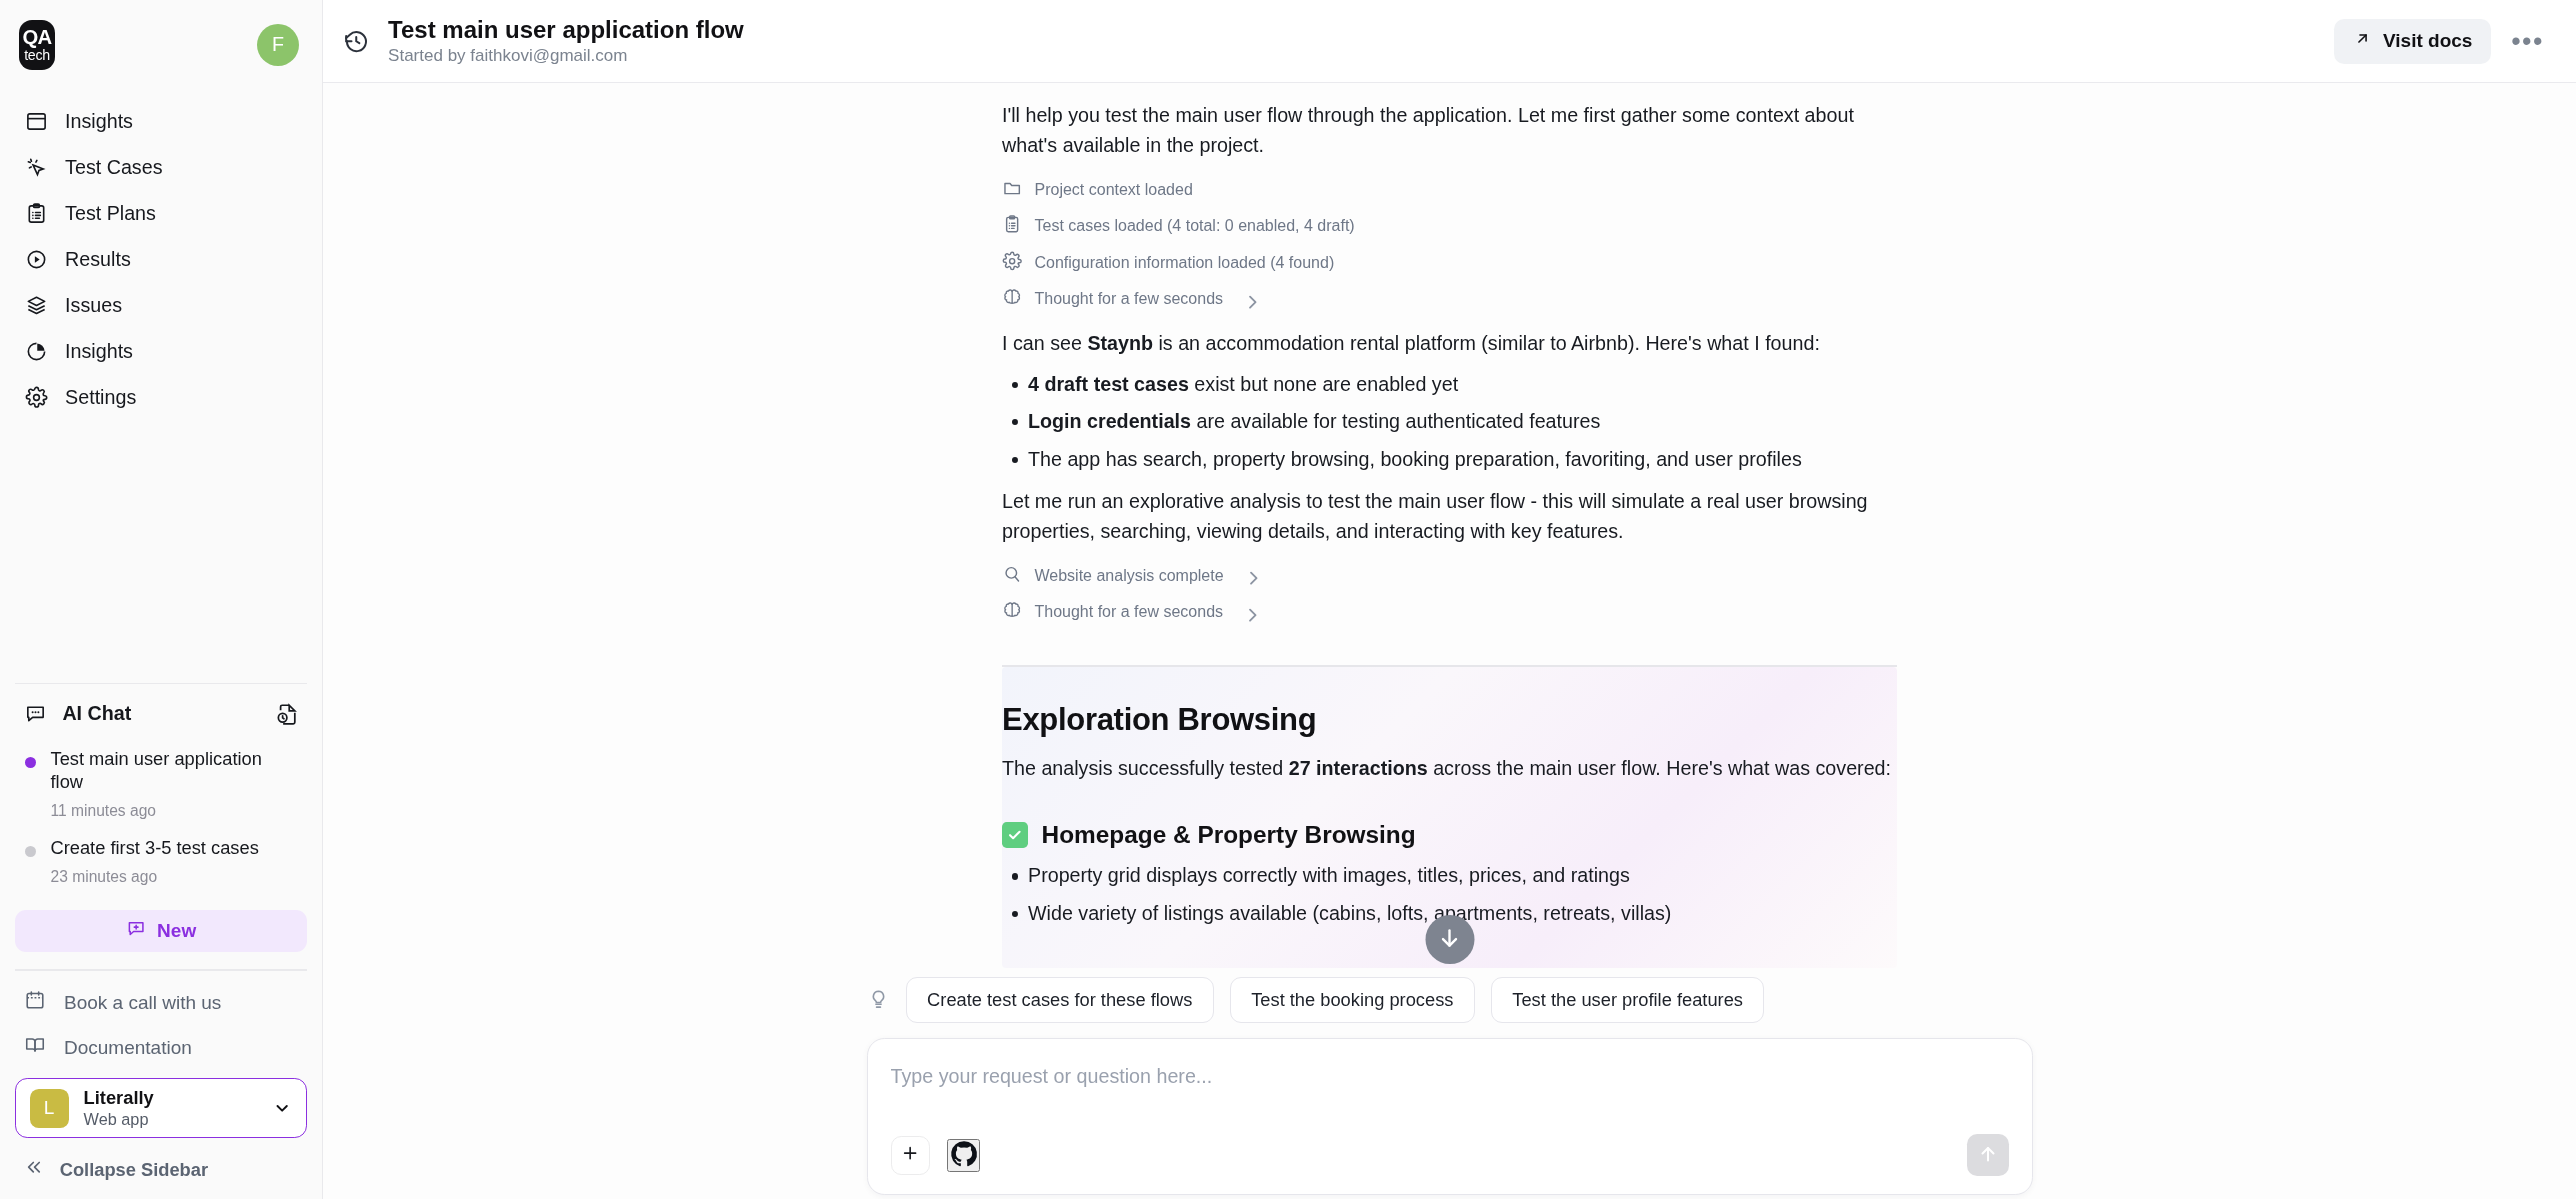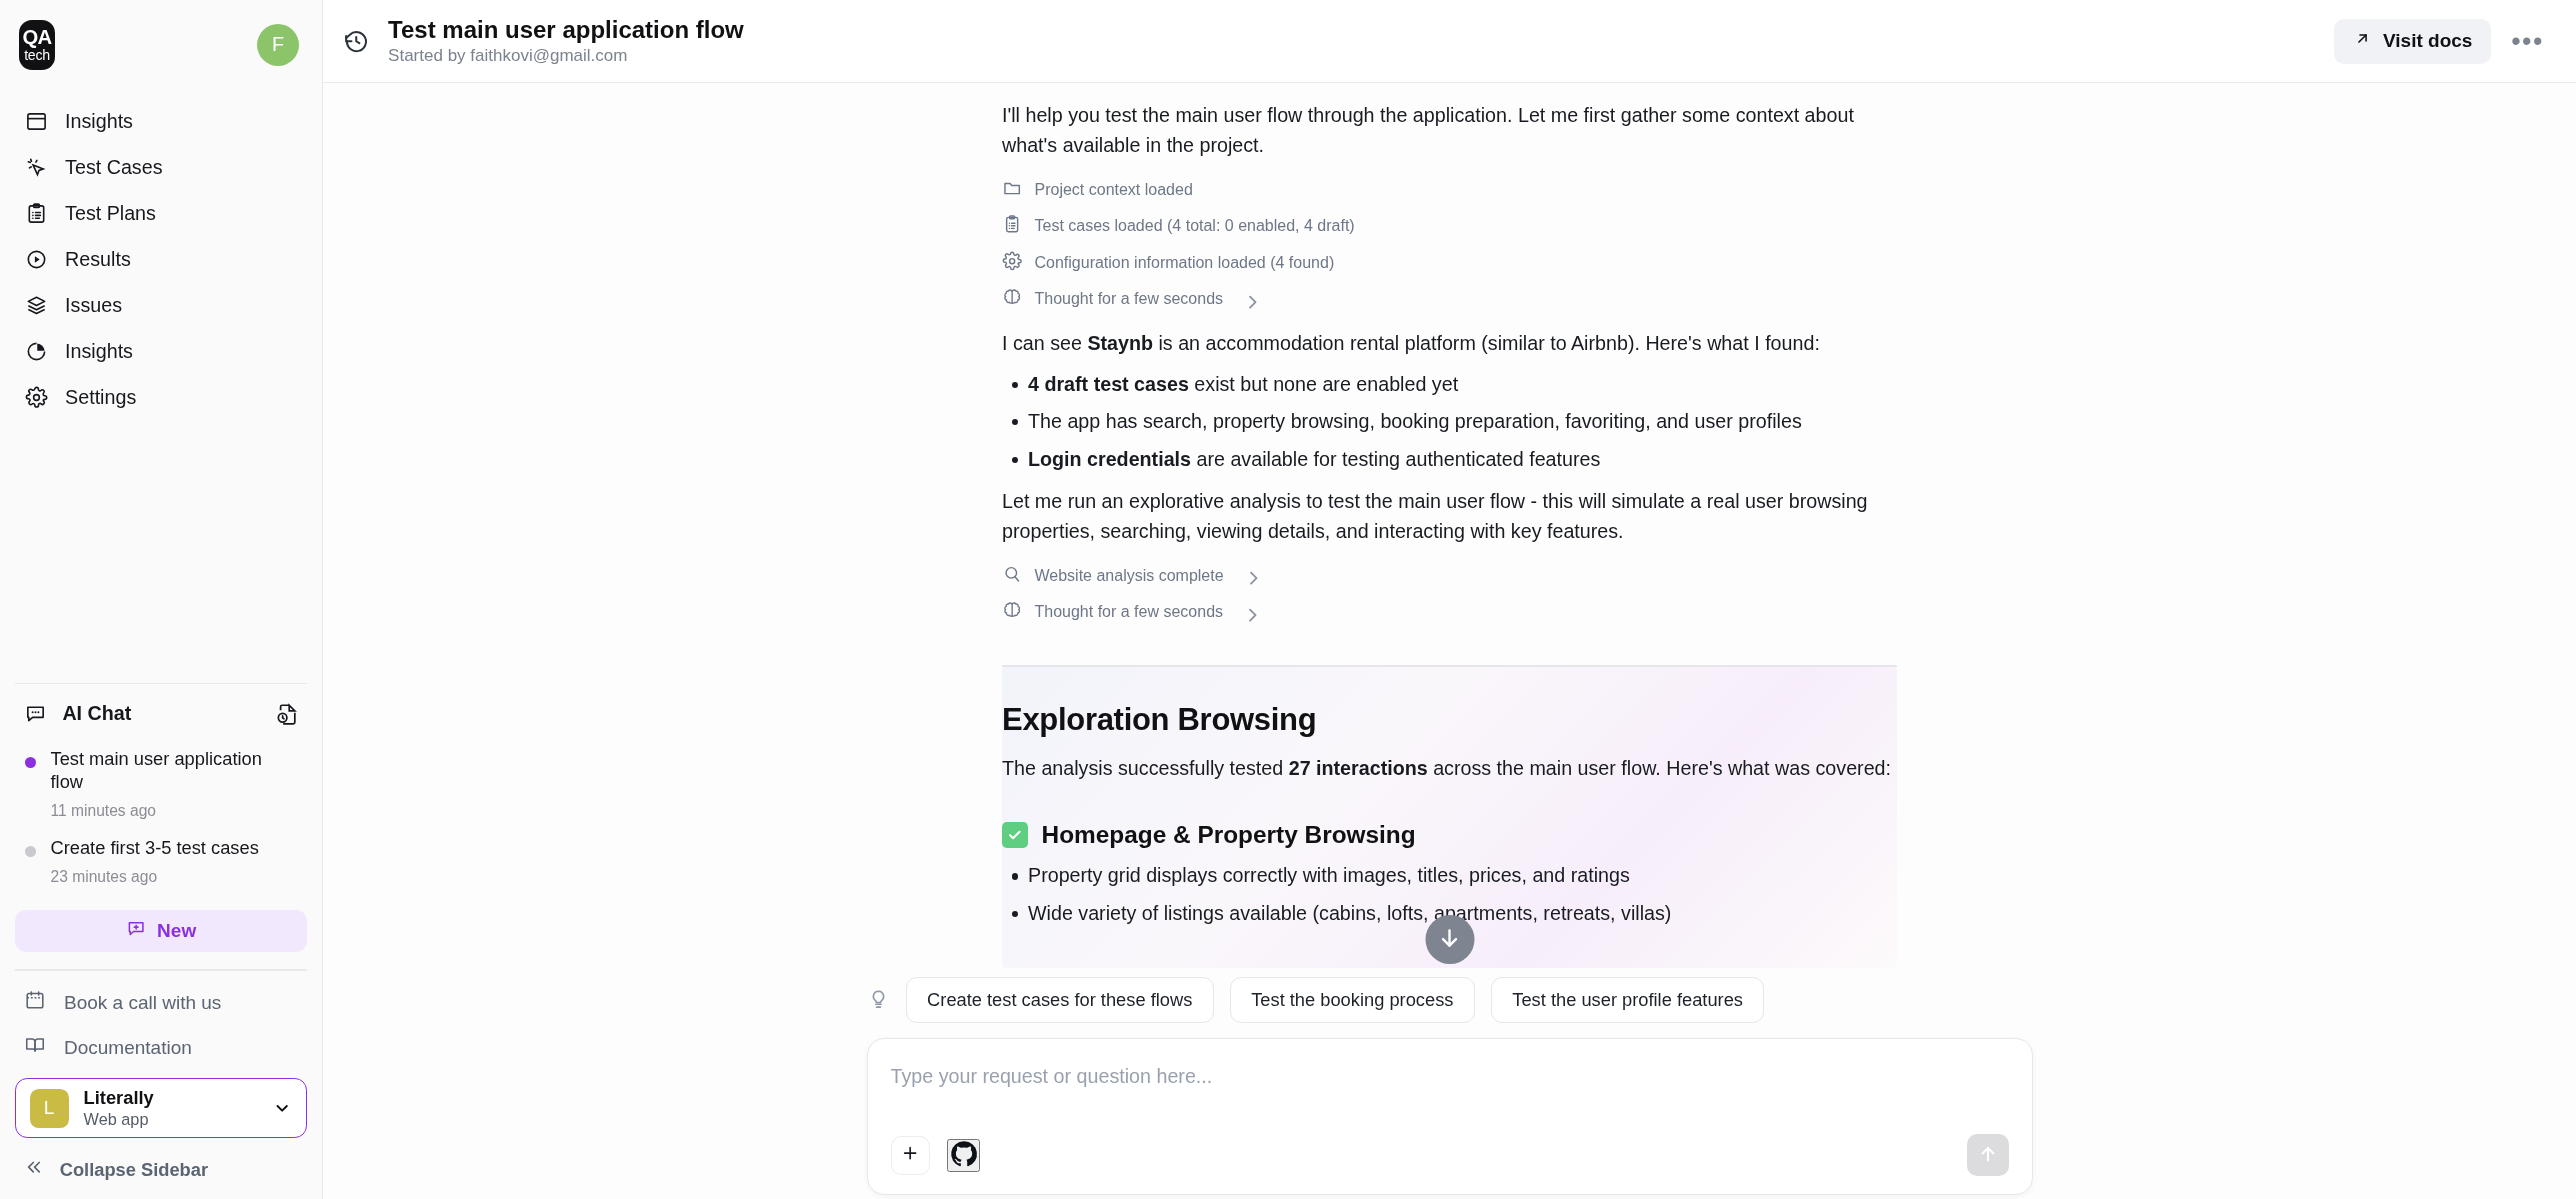--- a/index.html
+++ b/index.html
@@ -491,22 +491,22 @@
               <svg viewBox="0 0 24 24" fill="none" stroke="#8c94a2" stroke-width="2.2" stroke-linecap="round" stroke-linejoin="round">
                   <path d="M9.5 5.5l6.5 6.5-6.5 6.5"></path>
                 </svg>
             </span>
           </div>
 
           <p class="para"><span>I can see </span><b>Staynb</b><span> is an accommodation rental platform (similar to Airbnb). Here's what I found:</span></p>
 
           <ul class="bullets">
             <li><b>4 draft test cases</b><span> exist but none are enabled yet</span></li>
+            <li><b>Login credentials</b><span> are available for testing authenticated features</span></li>
             <li><b></b><span>The app has search, property browsing, booking preparation, favoriting, and user profiles</span></li>
-            <li><b>Login credentials</b><span> are available for testing authenticated features</span></li>
           </ul>
 
           <p class="para">Let me run an explorative analysis to test the main user flow - this will simulate a real user browsing properties, searching, viewing details, and interacting with key features.</p>
 
           <div class="status">
             <span>
               <svg viewBox="0 0 24 24" fill="none" stroke="#6e7787" stroke-width="1.7" stroke-linecap="round">
                   <circle cx="11" cy="10.5" r="6.2"></circle>
                   <path d="M15.6 15.4l3.9 4.6"></path>
                 </svg>

